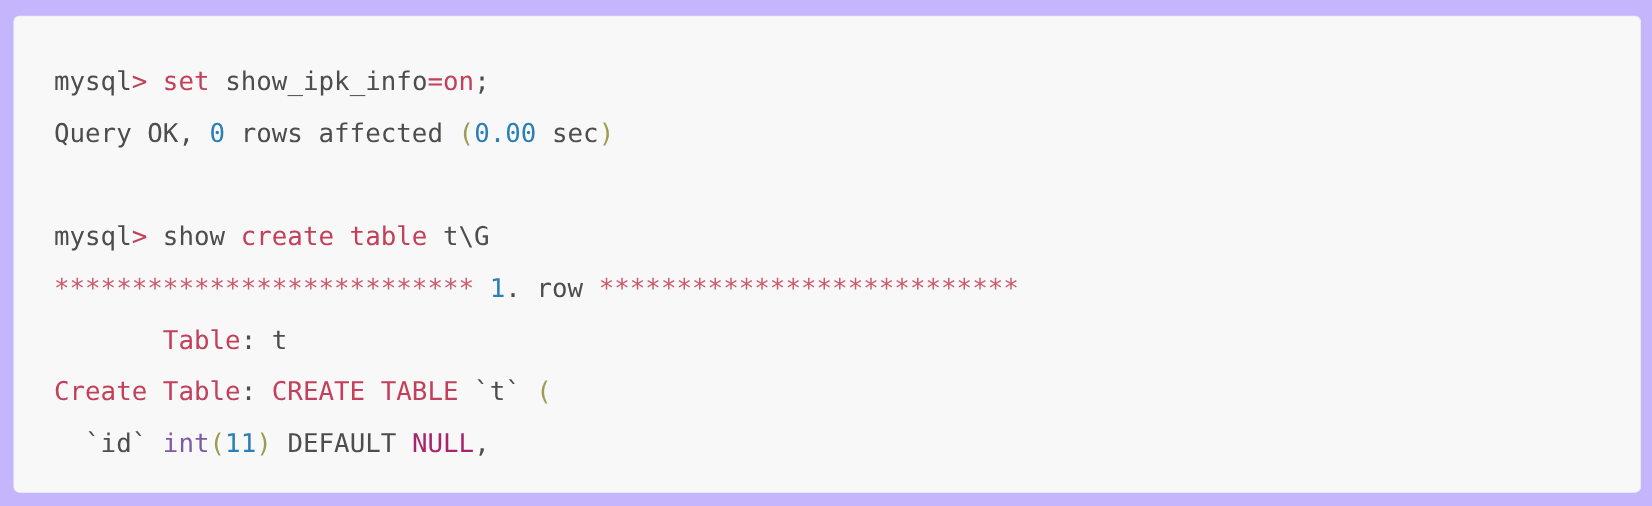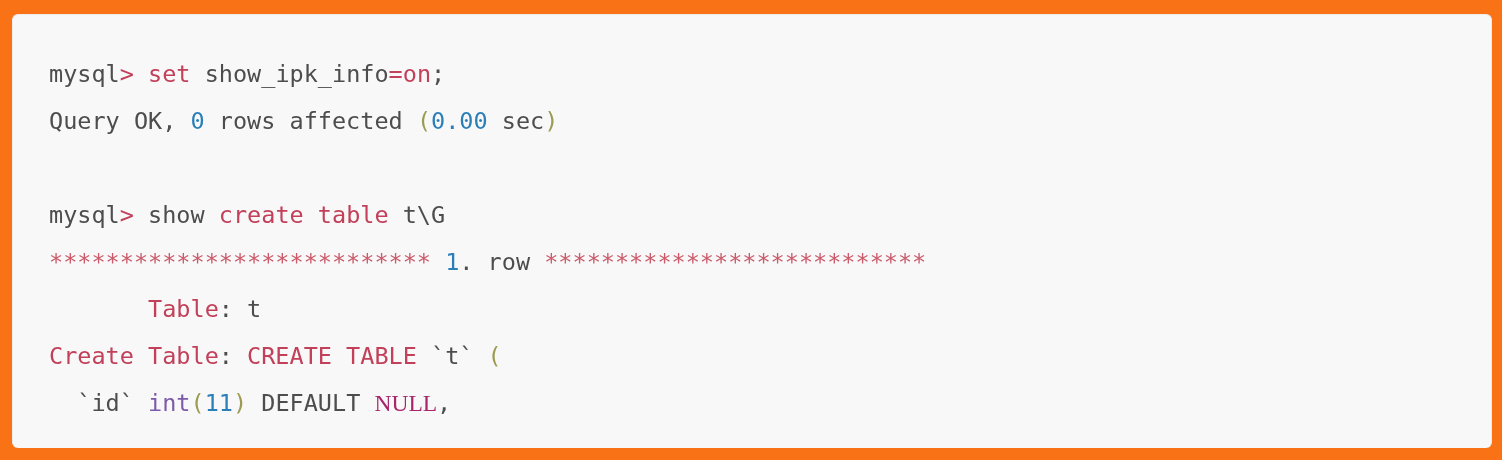--- a/index.html
+++ b/index.html
@@ -12,21 +12,21 @@
     background: #ffffff;
   }
   body {
     font-family: "DejaVu Sans Mono", monospace;
   }
 
   .page {
     position: relative;
     width: 1502px;
     height: 460px;
-    background: #f97316;
+    background: #c4b5fd;
   }
 
   
   .code-block {
     position: absolute;
     left: 12px;
     top: 14px;
     width: 1480px;
     height: 434px;          
     background: #f8f8f8;
@@ -55,21 +55,21 @@
 
   .ln { display: block; height: 47px; }
   .ln.blank { height: 47px; }
 
   
   .t-plain  { color: #4d4d4d; }
   .t-kw     { color: #c2405a; }   
   .t-num    { color: #2a7fb8; }   
   .t-paren  { color: #9b9b52; }   
   .t-type   { color: #7c5ba8; }   
-  .t-null   { color: #a8246b; font-family: Liberation Serif, serif; }   
+  .t-null   { color: #a8246b; }   
   .t-star   { color: #cb5b6b; }   
 </style>
 </head>
 <body>
 
 <div class="page">
   <div class="code-block">
     <div class="code-inner">
       <pre class="code" id="code-out"><span class="ln"><span class="t-plain">mysql</span><span class="t-kw">&gt;</span><span class="t-plain"> </span><span class="t-kw">set</span><span class="t-plain"> show_ipk_info</span><span class="t-kw">=on</span><span class="t-plain">;</span></span><span class="ln"><span class="t-plain">Query OK, </span><span class="t-num">0</span><span class="t-plain"> rows affected </span><span class="t-paren">(</span><span class="t-num">0.00</span><span class="t-plain"> sec</span><span class="t-paren">)</span></span><span class="ln blank"></span><span class="ln"><span class="t-plain">mysql</span><span class="t-kw">&gt;</span><span class="t-plain"> show </span><span class="t-kw">create table</span><span class="t-plain"> t\G</span></span><span class="ln"><span class="t-star">***************************</span><span class="t-plain"> </span><span class="t-num">1</span><span class="t-plain">. row </span><span class="t-star">***************************</span></span><span class="ln"><span class="t-plain">       </span><span class="t-kw">Table</span><span class="t-plain">: t</span></span><span class="ln"><span class="t-kw">Create Table</span><span class="t-plain">: </span><span class="t-kw">CREATE TABLE</span><span class="t-plain"> `t` </span><span class="t-paren">(</span></span><span class="ln"><span class="t-plain">  `id` </span><span class="t-type">int</span><span class="t-paren">(</span><span class="t-num">11</span><span class="t-paren">)</span><span class="t-plain"> DEFAULT </span><span class="t-null">NULL</span><span class="t-plain">,</span></span></pre>
     </div>

